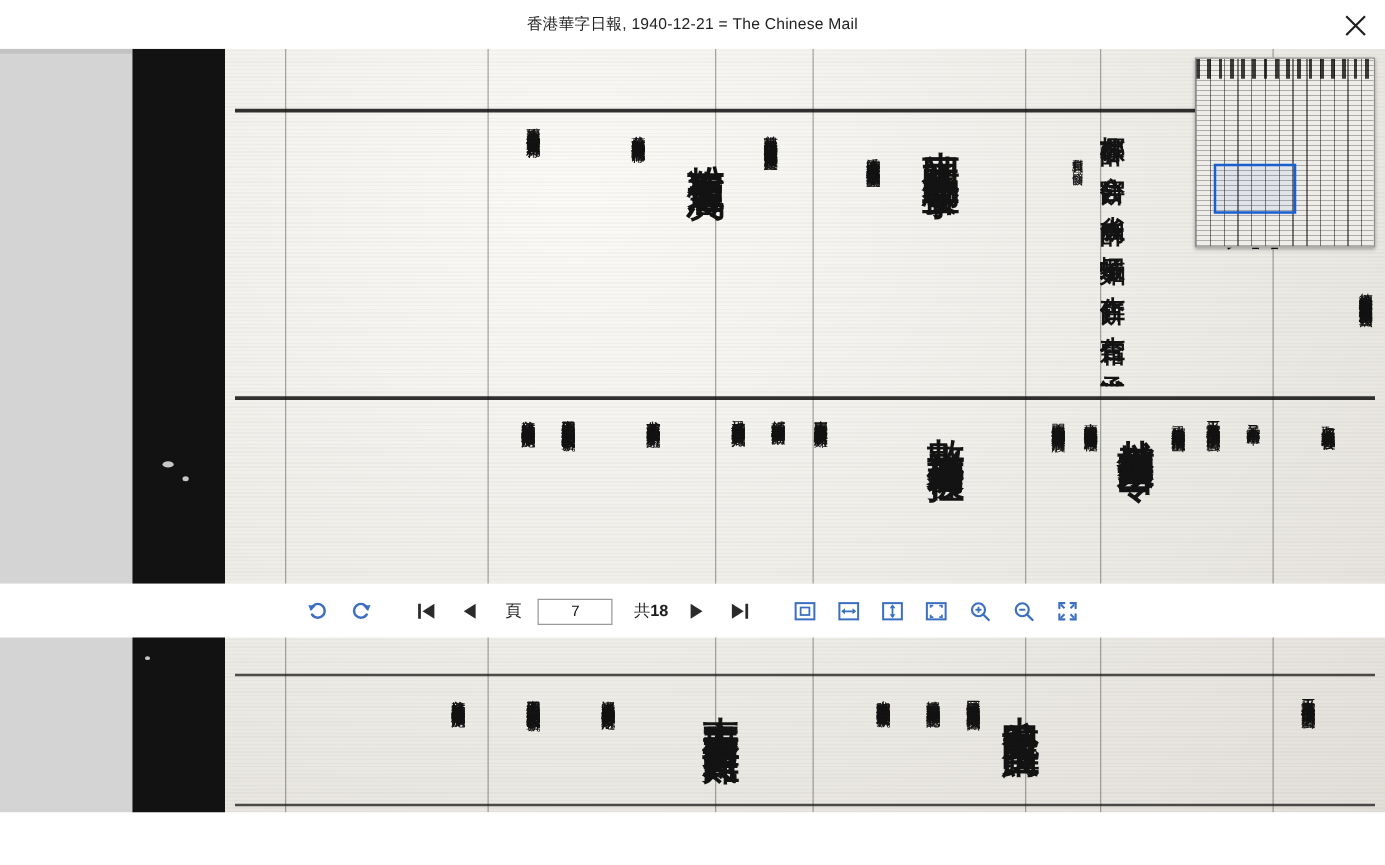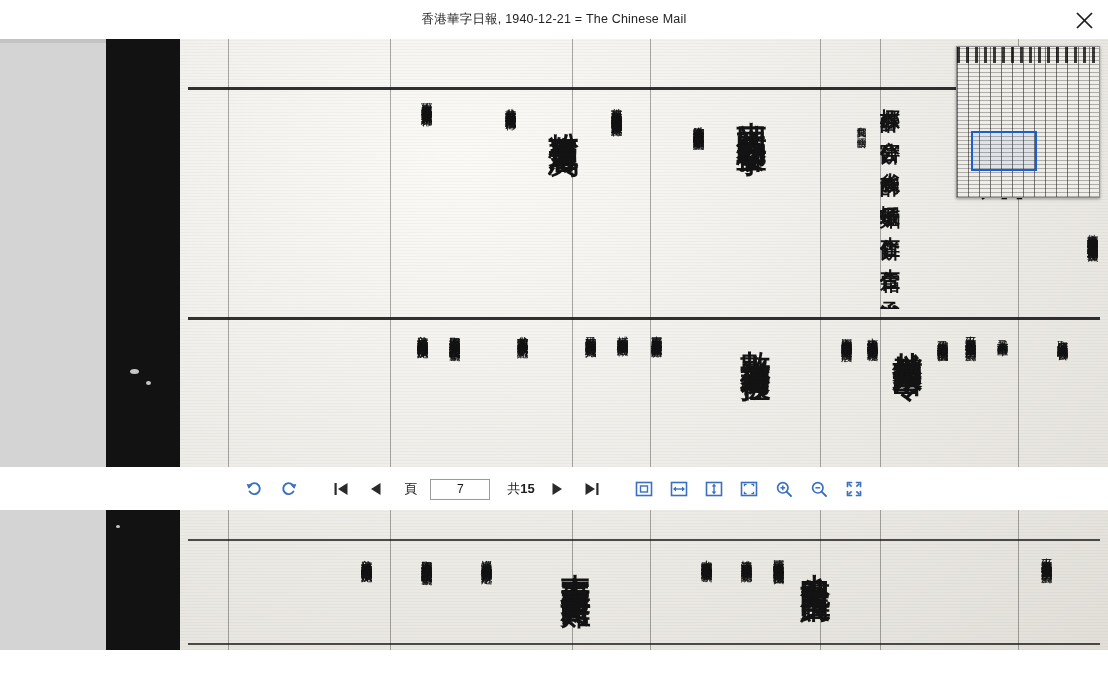--- a/index.html
+++ b/index.html
@@ -359,21 +359,21 @@
 
     <div class="tb dark" title="previous page">
       <svg width="18" height="18" viewBox="0 0 18 18" aria-hidden="true">
         <polygon points="13.5,3 13.5,15 4,9" fill="currentColor"></polygon>
       </svg>
     </div>
 
     <span class="page-label">頁</span>
     <input class="page-input" type="text" value="7" style="">
     <span class="page-total">
-      <span>共</span><b>15</b>
+      <span>共</span><b>18</b>
     </span>
 
     <div class="tb dark" title="next page">
       <svg width="18" height="18" viewBox="0 0 18 18" aria-hidden="true">
         <polygon points="4.5,3 4.5,15 14,9" fill="currentColor"></polygon>
       </svg>
     </div>
 
     <div class="tb dark" title="last page">
       <svg width="18" height="18" viewBox="0 0 18 18" aria-hidden="true">

